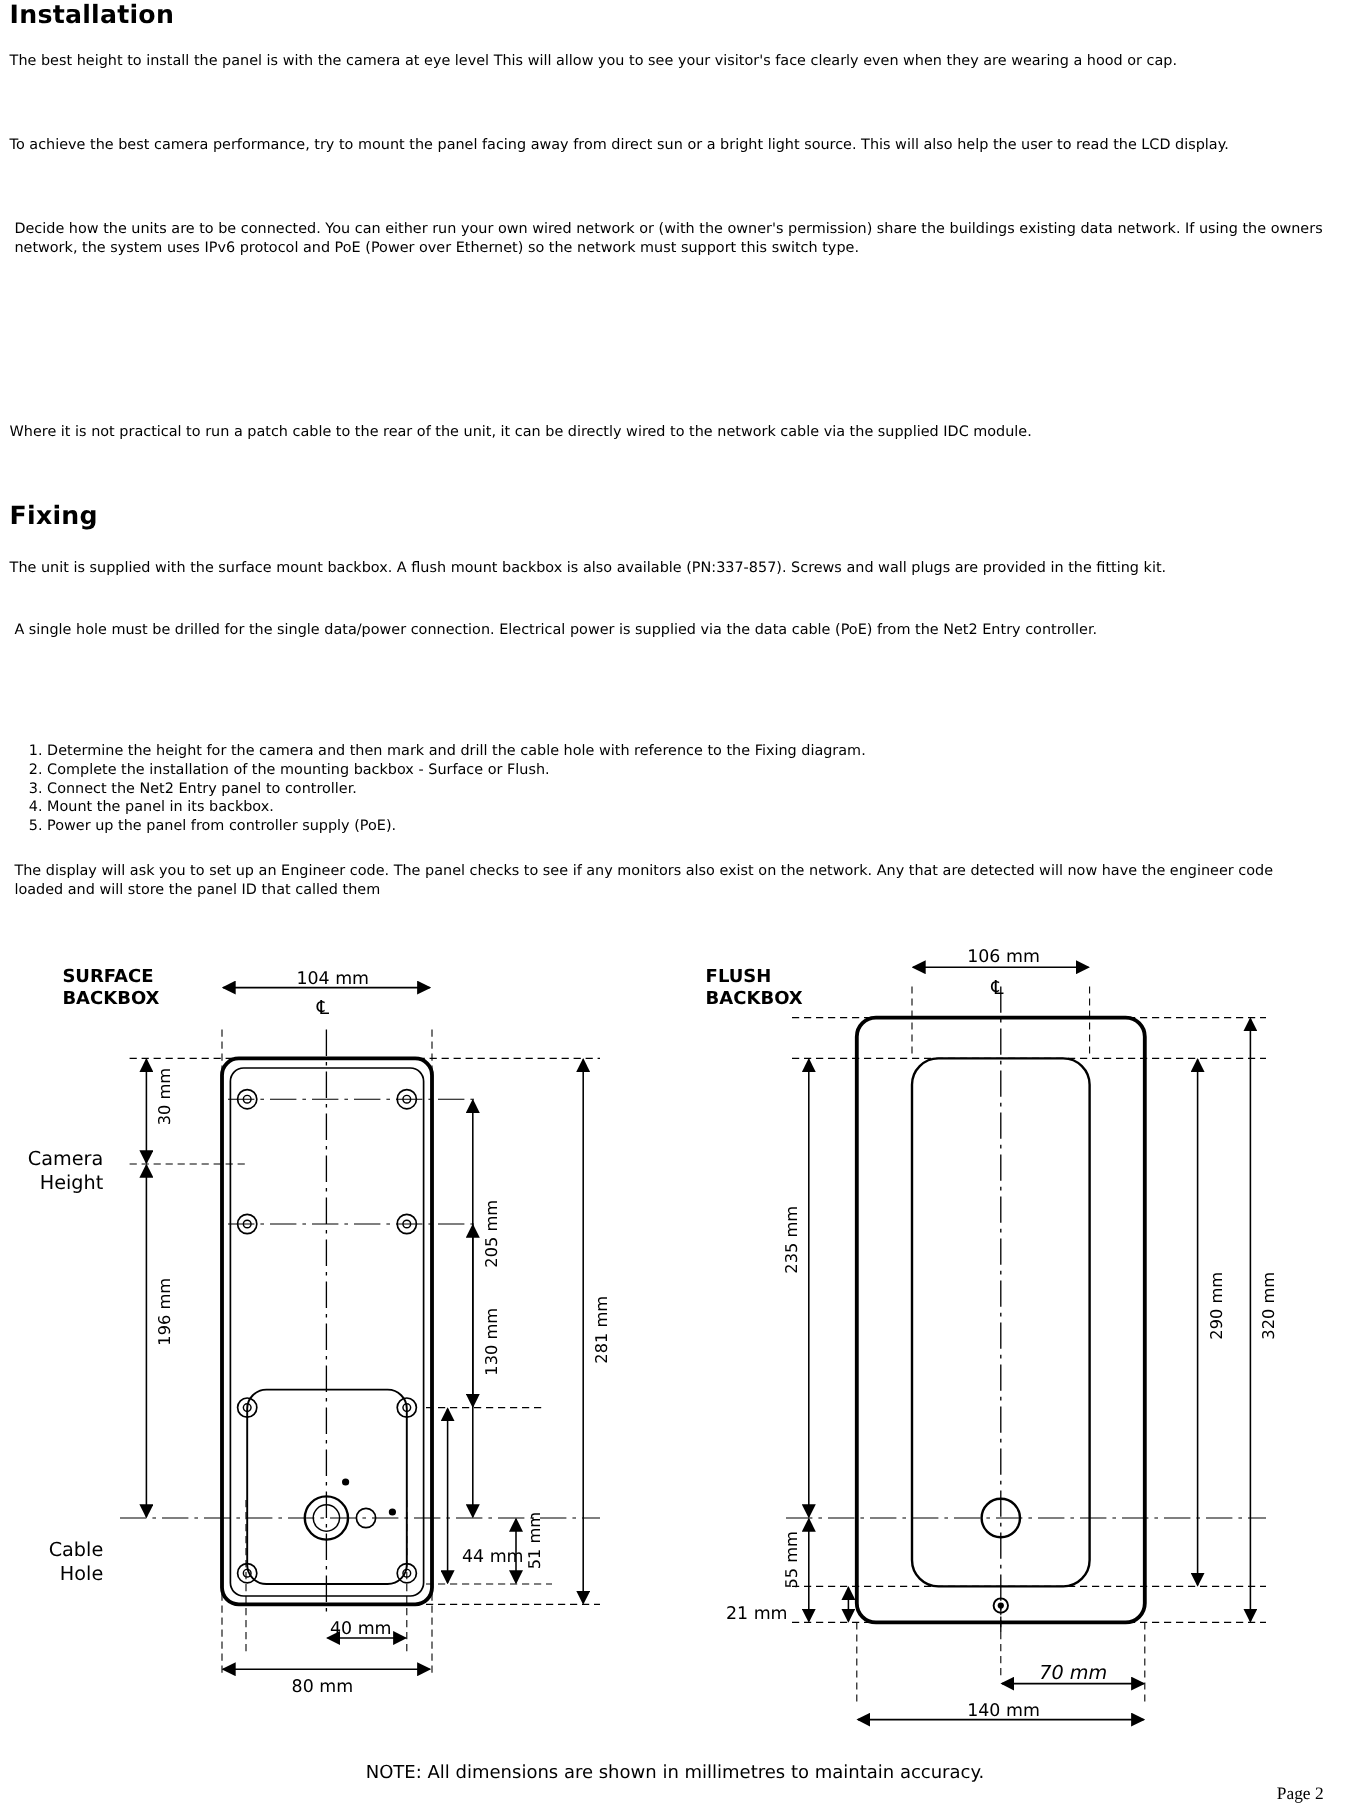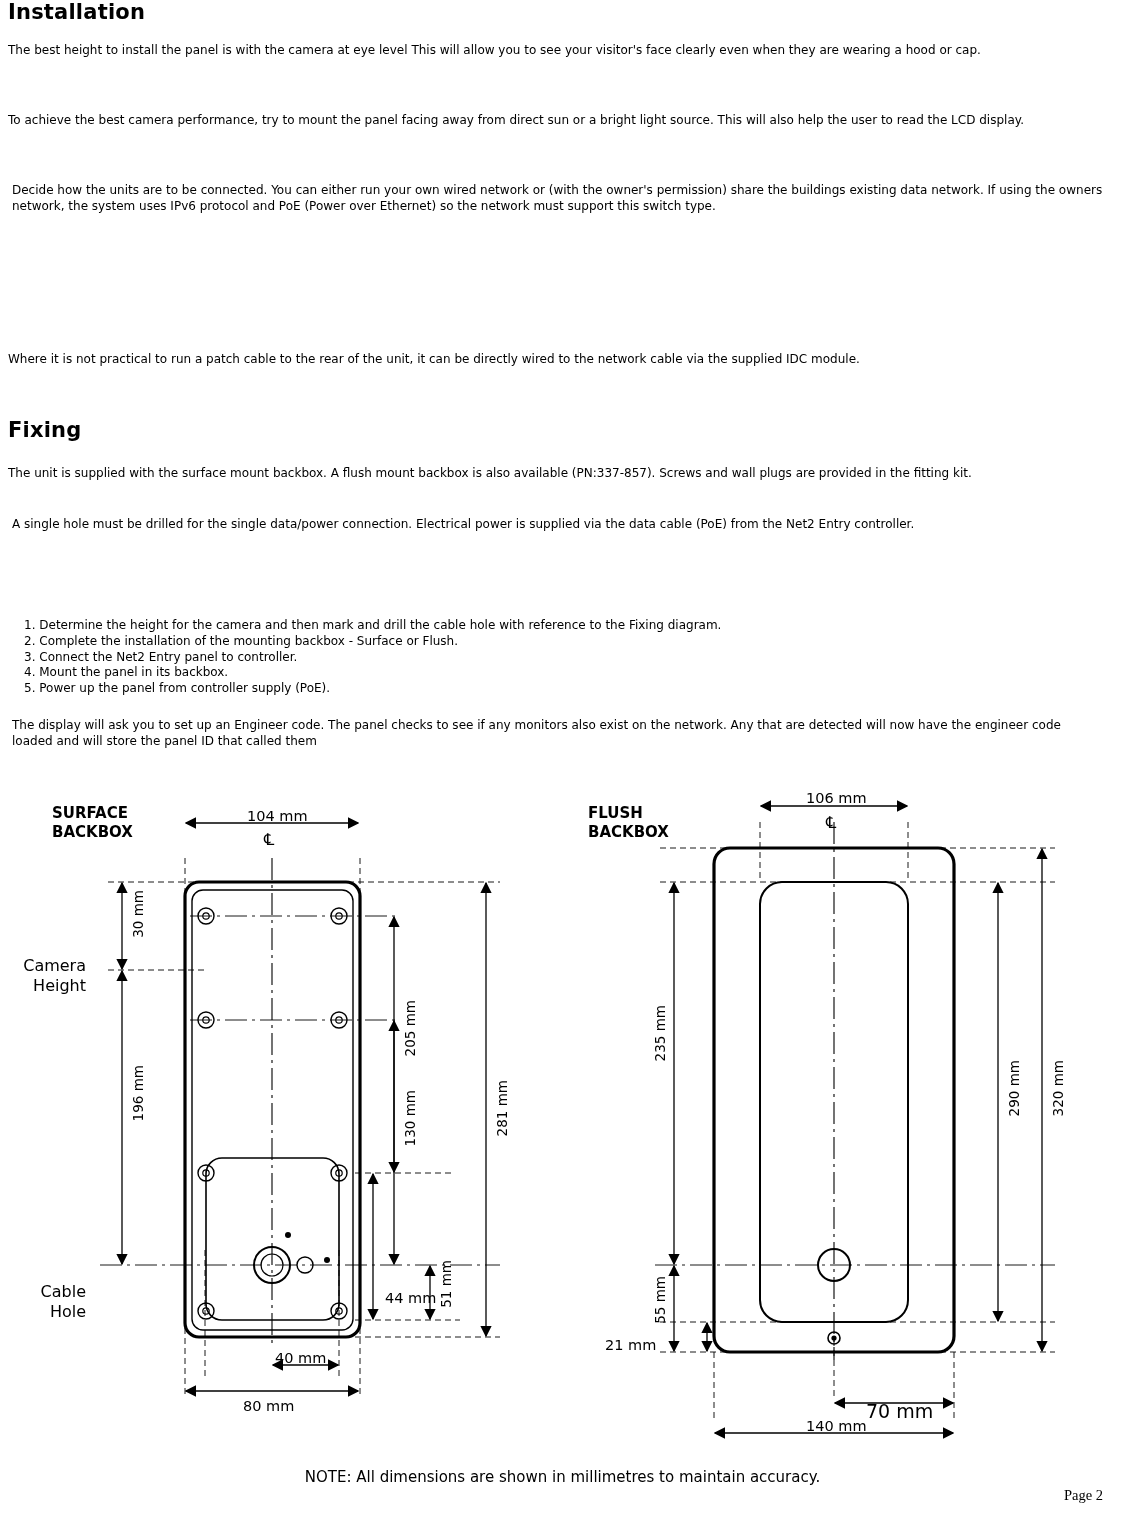--- a/index.html
+++ b/index.html
@@ -282,20 +282,20 @@
     </div>
 
     <div class="lbl" style="left:806px; top:10px; font-size:14.5px;">106 mm</div>
     <div class="lbl" style="left:826px; top:33px; font-size:16px;">℄</div>
 
     <div class="lbl vert" style="left:652px; top:225px;">235 mm</div>
     <div class="lbl vert" style="left:652px; top:496px;">55 mm</div>
     <div class="lbl" style="left:605px; top:557px; font-size:14.5px;text-align:center;">21 mm</div>
     <div class="lbl vert" style="left:1006px; top:280px;">290 mm</div>
     <div class="lbl vert" style="left:1050px; top:280px;">320 mm</div>
-    <div class="lbl" style="left:866px; top:620px; font-size:19px;">70 mm</div>
+    <div class="lbl" style="left:866px; top:604px; font-size:16px;font-style:italic;">70 mm</div>
     <div class="lbl" style="left:806px; top:638px; font-size:14.5px;">140 mm</div>
   </div>
 
   <div class="note">NOTE:  All dimensions are shown in millimetres to maintain accuracy.</div>
   <div class="pagenum">Page  2</div>
 
 </div>
 
 </body></html>

